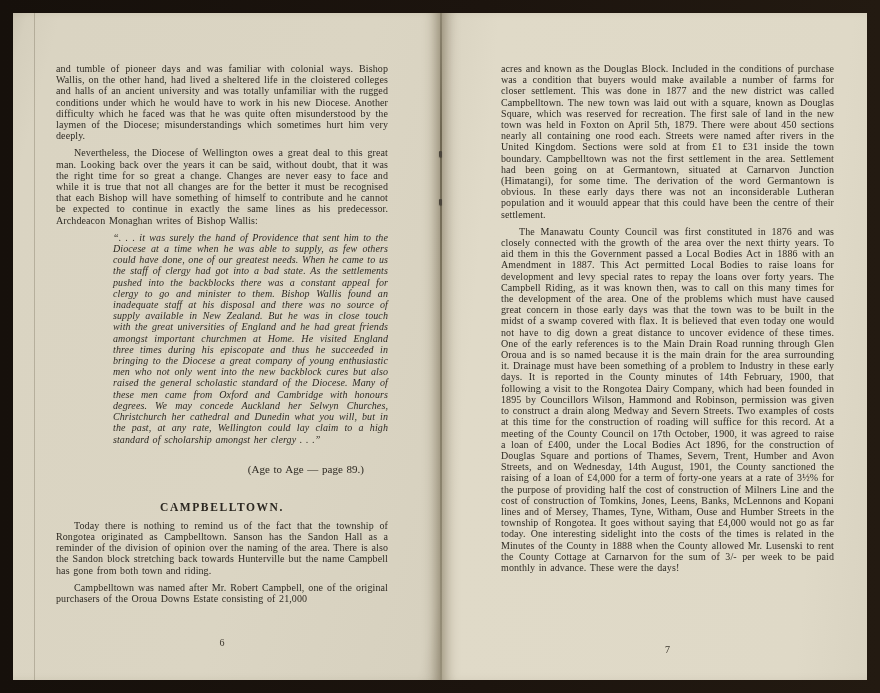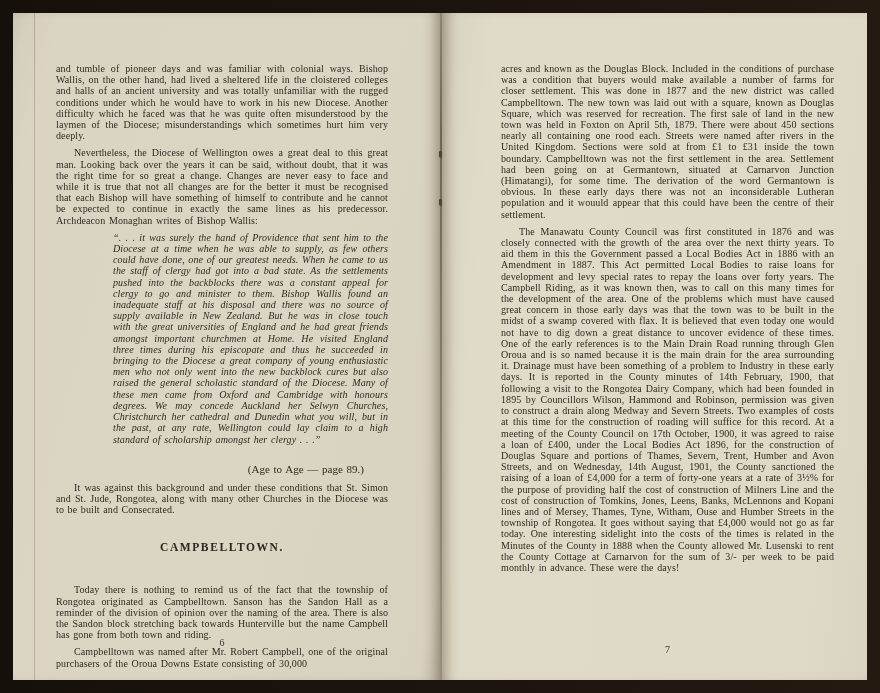--- a/index.html
+++ b/index.html
@@ -49,21 +49,21 @@
     font-size:10px;line-height:11.2px;font-style:italic;
     text-align:justify;word-spacing:1px;letter-spacing:.1px;
     color:#2e2a23;
   }
   .attribution{
     margin:0 0 7px 0;padding-right:24px;
     font-size:11px;line-height:12px;text-align:right;
     color:#2e2a23;word-spacing:1px;
   }
   .heading{
-    margin:26px 0 30px 0;
+    margin:26px 0 6px 0;
     font-size:11.5px;line-height:13px;font-weight:700;
     letter-spacing:1.6px;text-align:center;color:#2b2720;
   }
   .page-num{
     position:absolute;font-size:10px;color:#3a352c;text-align:center;
   }
   .page-num.left{left:43px;width:332px;top:624px;}
   .page-num.right{left:59px;width:333px;top:631px;}
 </style>
 </head>
@@ -71,24 +71,23 @@
 
 <div class="scan">
   <div class="book">
 
     <div class="page page-left">
       <div class="col col-left">
         <p class="body noindent">and tumble of pioneer days and was familiar with colonial ways. Bishop Wallis, on the other hand, had lived a sheltered life in the cloistered colleges and halls of an ancient university and was totally unfamiliar with the rugged conditions under which he would have to work in his new Diocese.  Another difficulty which he faced was that he was quite often misunderstood by the laymen of the Diocese; misunderstandings which sometimes hurt him very deeply.</p>
         <p class="body">Nevertheless, the Diocese of Wellington owes a great deal to this great man.  Looking back over the years it can be said, without doubt, that it was the right time for so great a change.  Changes are never easy to face and while it is true that not all changes are for the better it must be recognised that each Bishop will have something of himself to contribute and he cannot be expected to continue in exactly the same lines as his predecessor.  Archdeacon Monaghan writes of Bishop Wallis:</p>
         <div class="quote">“. . . it was surely the hand of Providence that sent him to the Diocese at a time when he was able to supply, as few others could have done, one of our greatest needs.  When he came to us the staff of clergy had got into a bad state.  As the settlements pushed into the backblocks there was a constant appeal for clergy to go and minister to them.  Bishop Wallis found an inadequate staff at his disposal and there was no source of supply available in New Zealand.  But he was in close touch with the great universities of England and he had great friends amongst important churchmen at Home.  He visited England three times during his episcopate and thus he succeeded in bringing to the Diocese a great company of young enthusiastic men who not only went into the new backblock cures but also raised the general scholastic standard of the Diocese.  Many of these men came from Oxford and Cambridge with honours degrees.  We may concede Auckland her Selwyn Churches, Christchurch her cathedral and Dunedin what you will, but in the past, at any rate, Wellington could lay claim to a high standard of scholarship amongst her clergy . . .”</div>
         <div class="attribution">(Age to Age — page 89.)</div>
-        <p class="body">It was against this background and under these conditions that St. Simon and St. Jude, Rongotea, along with many other Churches in the Diocese was to be built and Consecrated.</p>
         <h2 class="heading">CAMPBELLTOWN.</h2>
         <p class="body">Today there is nothing to remind us of the fact that the township of Rongotea originated as Campbelltown.  Sanson has the Sandon Hall as a reminder of the division of opinion over the naming of the area.  There is also the Sandon block stretching back towards Hunterville but the name Campbell has gone from both town and riding.</p>
-        <p class="body">Campbelltown was named after Mr. Robert Campbell, one of the original purchasers of the Oroua Downs Estate consisting of 30,000</p>
+        <p class="body">Campbelltown was named after Mr. Robert Campbell, one of the original purchasers of the Oroua Downs Estate consisting of 21,000</p>
       </div>
       <div class="page-num left">6</div>
     </div>
 
     <div class="gutter">
       <span class="staple s1"></span>
       <span class="staple s2"></span>
     </div>
 
     <div class="page page-right">

